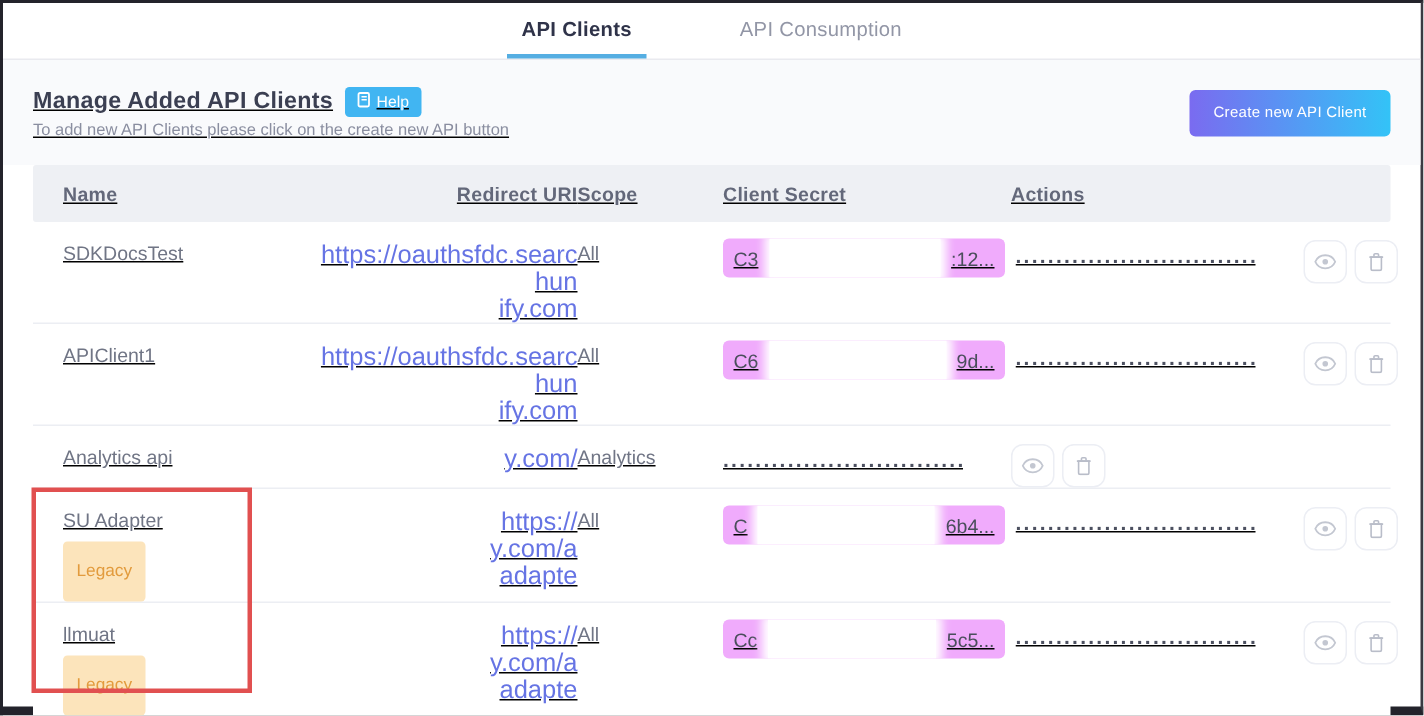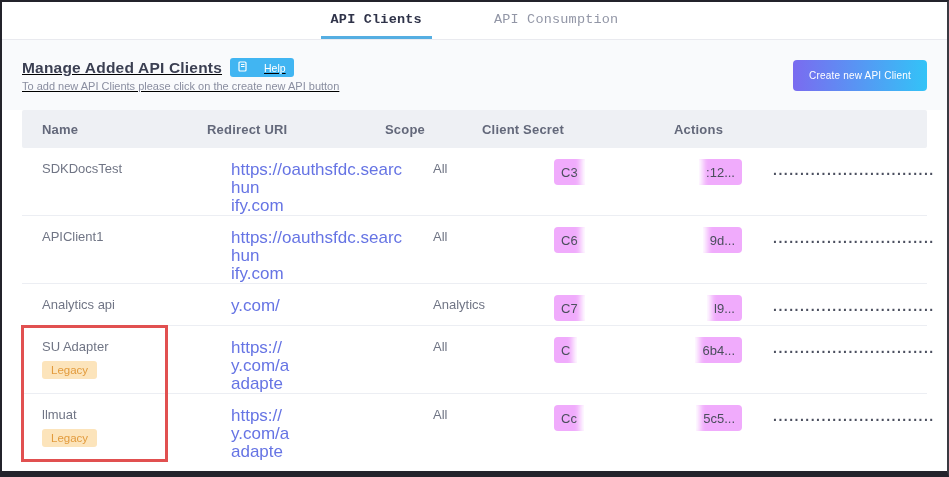--- a/index.html
+++ b/index.html
@@ -10,51 +10,51 @@
   *{box-sizing:border-box;margin:0;padding:0;font-family:"Liberation Sans","DejaVu Sans",sans-serif;}
   body{background:#ffffff;width:949px;height:477px;overflow:hidden;}
   .window{
     position:relative;width:949px;height:477px;background:#fff;
     border:2px solid #23232b;border-bottom-width:6px;border-right-color:#3a3a42;
   }
   
   .tabbar{height:38px;display:flex;justify-content:center;align-items:stretch;gap:52px;
     border-bottom:1px solid #e9eaef;background:#fff;}
   .tab{display:flex;align-items:center;padding:16px 10px;font-size:13.5px;color:#9296a6;cursor:pointer;
-    border-bottom:3px solid transparent;letter-spacing:.2px;font-family:Liberation Mono, monospace;}
+    border-bottom:3px solid transparent;letter-spacing:.2px;}
   .tab.active{color:#2f3349;font-weight:700;border-bottom-color:var(--accent-underline);}
   
   .headband{height:70px;background:#f9fafc;display:flex;align-items:center;justify-content:space-between;
     padding:0 20px 0 20px;}
   .hb-left{display:flex;flex-direction:column;gap:3px;text-decoration:underline;}
   .titlerow{display:flex;align-items:center;gap:8px;}
   .page-title{font-size:15.5px;font-weight:700;color:#3b3f52;letter-spacing:.2px;}
-  .help-badge{display:inline-flex;align-items:center;gap:17px;background:var(--help-bg);color:#fff;
+  .help-badge{display:inline-flex;align-items:center;gap:4px;background:var(--help-bg);color:#fff;
     font-size:10.5px;padding:3px 8px;border-radius:3px;cursor:pointer;}
   .subtitle{font-size:11px;color:#8a8ea0;}
   .create-btn{border:none;color:#fff;font-size:10px;font-weight:400;letter-spacing:.2px;
     background:linear-gradient(90deg,var(--grad-a),var(--grad-b));
     padding:10px 16px;border-radius:4px;cursor:pointer;}
   
-  .table{margin:0 20px;}
+  .table{margin:0 20px;text-decoration:underline;}
   .thead{display:flex;background:#eef0f4;height:38px;align-items:center;border-radius:2px;}
   .col{flex:0 0 auto;}
   .c-name{width:185px;padding-left:20px;}
-  .c-uri{width:178px;}
+  .c-uri{width:178px;text-align:right;}
   .c-scope{width:97px;}
   .c-id{width:195px;}
   .c-secret{width:172px;}
   .c-actions{flex:1 1 auto;margin-left:20px;}
   .thead .col{font-size:13px;font-weight:700;color:#63687a;letter-spacing:.2px;}
   .trow{display:flex;align-items:flex-start;background:#fff;border-bottom:1px solid #eceef3;
-    padding-top:13px;gap:24px;}
+    padding-top:13px;}
   .trow:last-child{border-bottom:none;}
   .cell-name{font-size:13px;color:#707585;}
   .legacy{display:inline-block;margin-top:7px;background:var(--legacy-bg);color:var(--legacy-text);
-    font-size:11.5px;padding:3px 9px;border-radius:3px;}
+    font-size:11.5px;padding:14px 9px;border-radius:3px;}
   .cell-uri{font-size:17px;color:var(--link);line-height:18px;word-break:break-all;cursor:pointer;}
   .cell-scope{font-size:13px;color:#707585;}
   .idpill{display:flex;align-items:center;width:188px;height:26px;background:#f0abfc;border-radius:4px;
     margin-top:-2px;overflow:hidden;font-size:13px;color:#4a4e5c;}
   .idpill .frag{padding:0 7px;white-space:nowrap;}
   .idpill .blur{flex:1 1 auto;height:100%;background:#fff;box-shadow:0 0 6px 4px #fff;}
   .cell-secret{font-size:14px;font-weight:700;color:#4c5060;letter-spacing:1.5px;margin-top:1px;
     white-space:nowrap;overflow:hidden;width:160px;}
   .actions{display:flex;gap:5px;}
   .icon-btn{width:29px;height:29px;background:#fff;border:1px solid #eceef4;border-radius:8px;
@@ -203,27 +203,20 @@
 
     </div>
     <div class="col c-uri">
       <div class="cell-uri">
               <div>y.com/</div>
             </div>
     </div>
     <div class="col c-scope">
       <div class="cell-scope">Analytics</div>
     </div>
-    <div class="col c-id">
-      <div class="idpill">
-        <span class="frag">C7</span>
-        <span class="blur"></span>
-        <span class="frag">l9...</span>
-      </div>
-    </div>
     <div class="col c-secret">
       <div class="cell-secret">..................................</div>
     </div>
     <div class="col c-actions">
       <div class="actions">
         <div class="icon-btn">
           <span>
             <svg width="15" height="11" viewBox="0 0 24 16">
                     <path d="M12 1C7.2 1 3.1 4 1.4 8 3.1 12 7.2 15 12 15s8.9-3 10.6-7C20.9 4 16.8 1 12 1z" fill="none" stroke="#c3c7d1" stroke-width="2"></path>
                     <circle cx="12" cy="8" r="3" fill="#c3c7d1"></circle>

